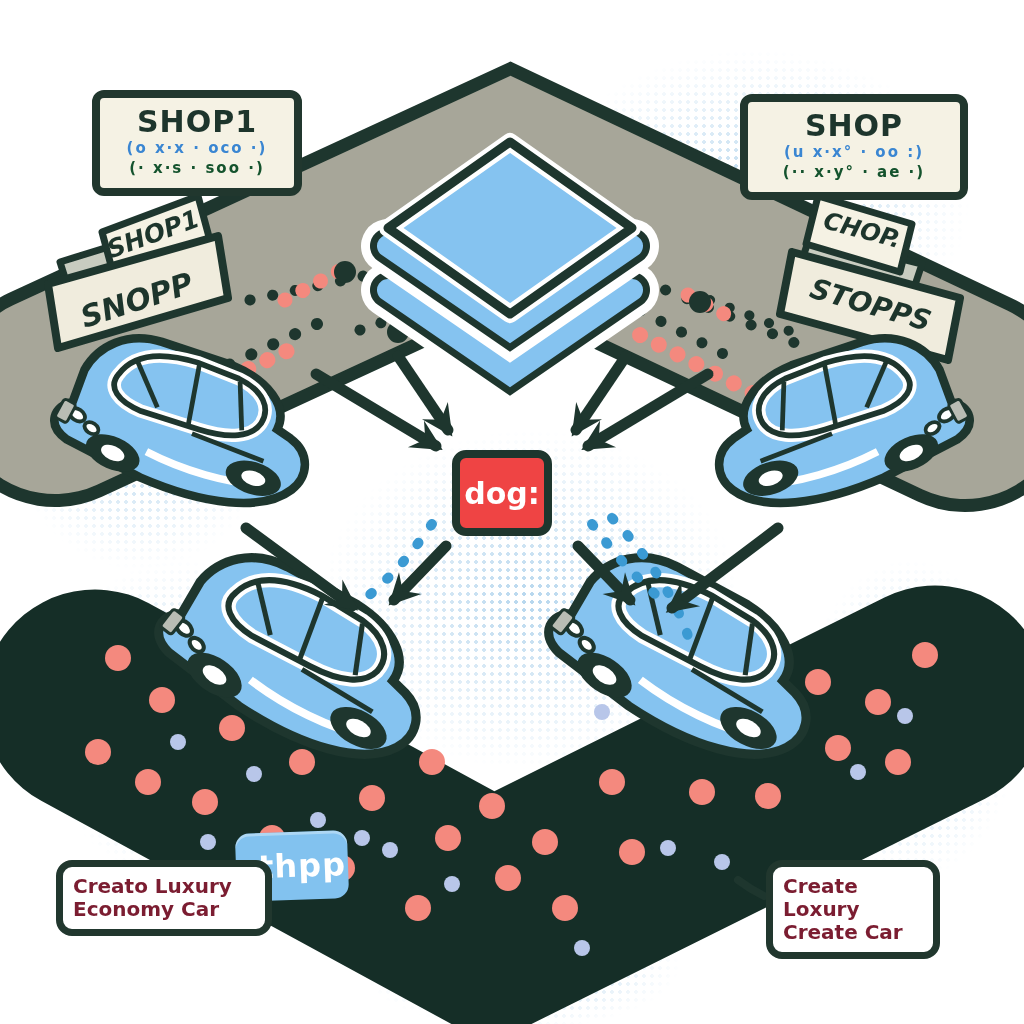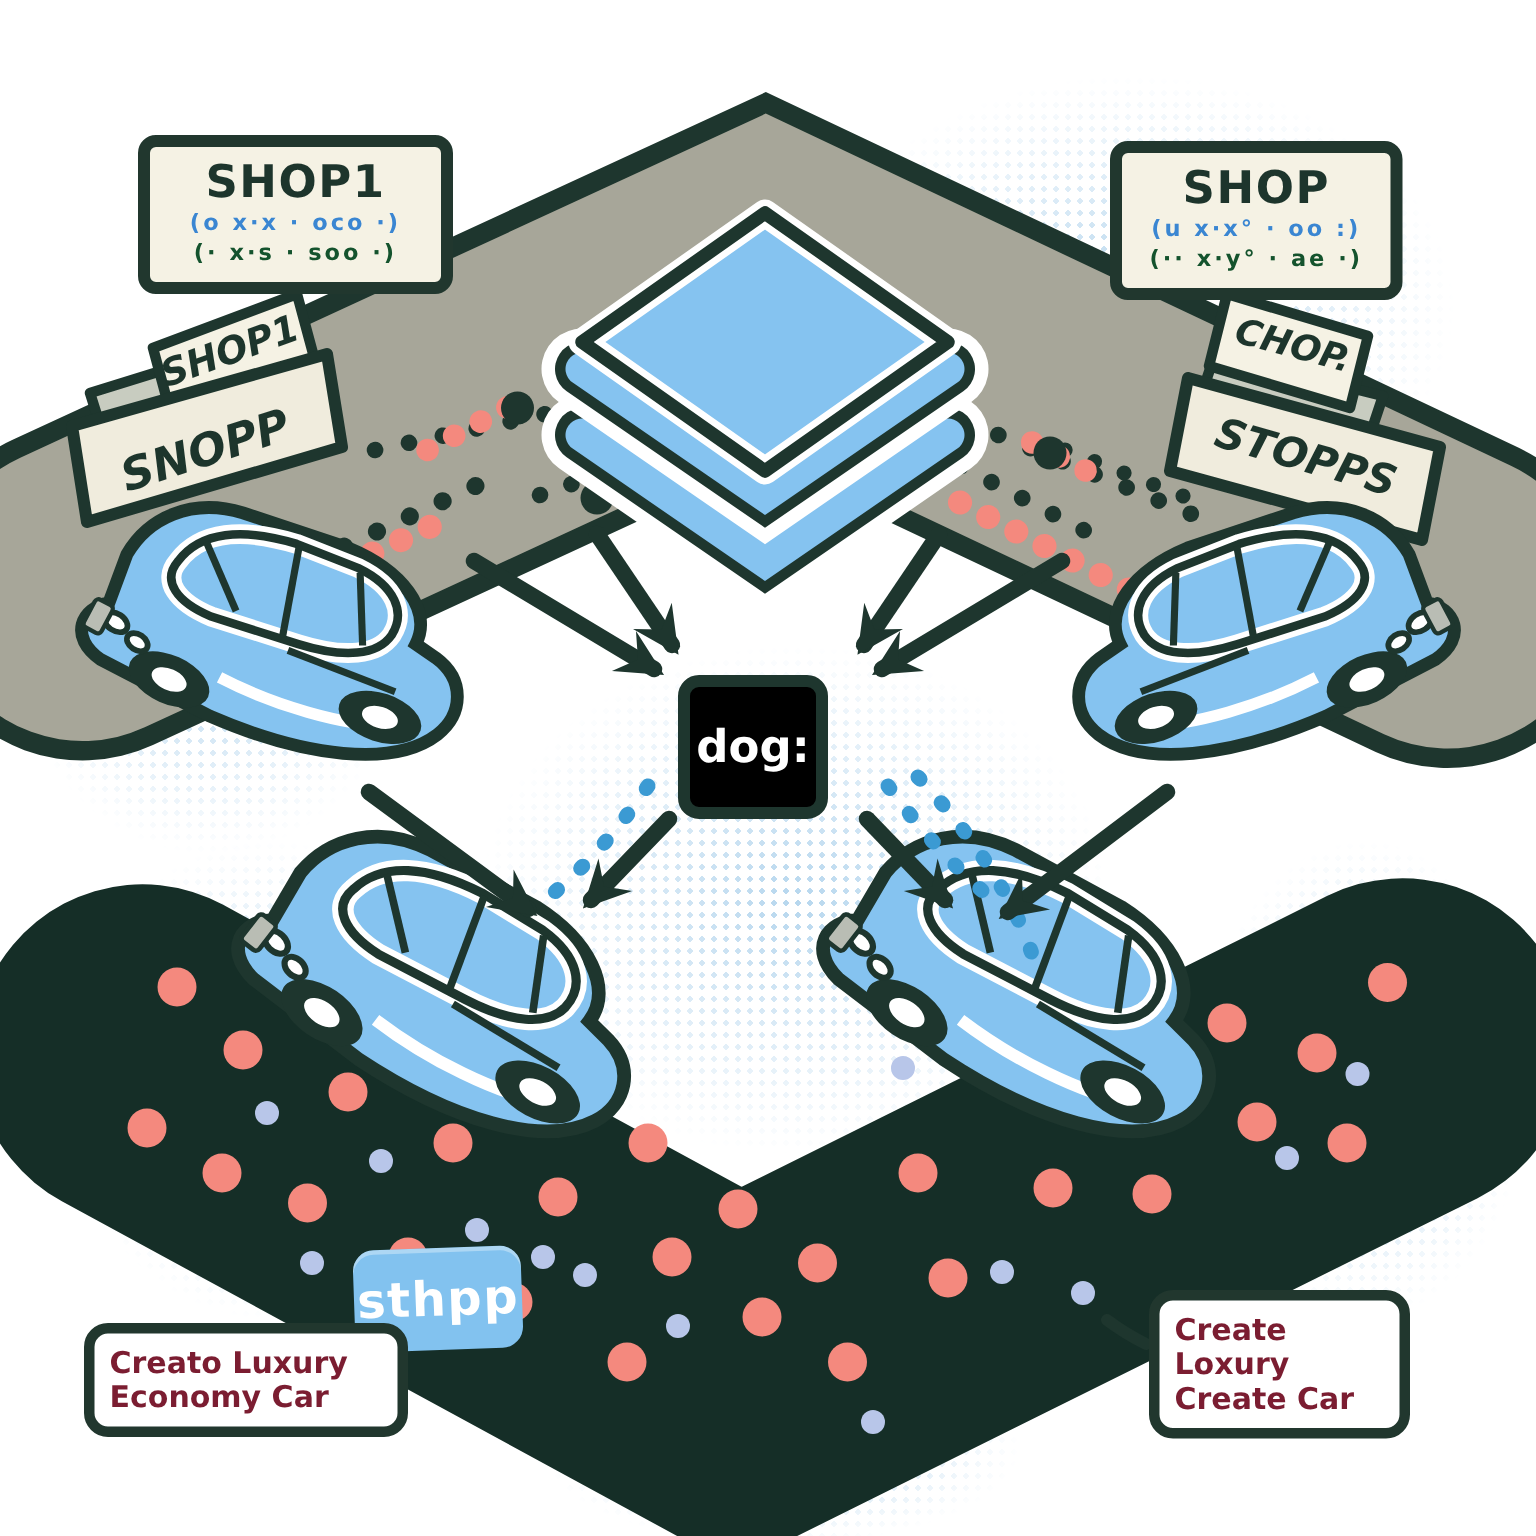--- a/index.html
+++ b/index.html
@@ -12,36 +12,36 @@
         background-size:8px 8px;
         -webkit-mask-image:radial-gradient(closest-side, rgba(0,0,0,.9), transparent);
         mask-image:radial-gradient(closest-side, rgba(0,0,0,.9), transparent);}
   
   .sign{position:absolute;background:#f5f2e4;border:8px solid #21372e;border-radius:12px;
         text-align:center;padding:8px 6px 10px;box-sizing:border-box;}
   .sign .t{font-size:30px;font-weight:900;color:#1d352c;letter-spacing:1px;line-height:1.05;}
   .sign .fb{color:#3a86d2;font-weight:800;font-size:15px;letter-spacing:2px;line-height:1.35;}
   .sign .fr{color:#14532d;font-weight:800;font-size:15px;letter-spacing:2px;line-height:1.35;}
   
-  .dogbox{position:absolute;left:452px;top:450px;width:100px;height:96px;background:#000000;
+  .dogbox{position:absolute;left:452px;top:450px;width:100px;height:86px;background:#ef4444;
           border:8px solid #1e362e;border-radius:14px;box-sizing:border-box;
           display:flex;align-items:center;justify-content:center;
           color:#ffffff;font-size:30px;font-weight:800;}
   
   .roadlbl{position:absolute;background:#82c2ef;border-radius:14px;color:#ffffff;
            display:flex;align-items:center;justify-content:center;
            font-size:32px;font-weight:800;letter-spacing:1px;
            box-shadow:inset 0 3px 0 rgba(255,255,255,.35);}
   .lbl-left{left:236px;top:832px;width:112px;height:68px;transform:rotate(-2deg);}
   .lbl-right{left:640px;top:828px;width:118px;height:64px;}
   
   .callout{position:absolute;background:#ffffff;border:7px solid #21372e;border-radius:16px;
            padding:8px 10px;color:#7b1d31;font-weight:800;font-size:20px;line-height:1.15;
            box-sizing:border-box;}
-  .co-left{left:56px;top:882px;width:216px;}
+  .co-left{left:56px;top:860px;width:216px;}
   .co-right{left:766px;top:860px;width:174px;}
   .callout span{display:block;}
 </style>
 </head>
 <body>
 
 <div class="stage">
 
   <div class="halo" style="left:540px;top:50px;width:430px;height:310px;"></div>
   <div class="halo" style="left:10px;top:290px;width:260px;height:280px;"></div>
@@ -205,21 +205,21 @@
     <path d="M234,902 C248,894 254,890 262,884" stroke="#1e362e" stroke-width="8" fill="none" stroke-linecap="round"></path>
     <path d="M764,896 C752,890 746,886 738,880" stroke="#1e362e" stroke-width="8" fill="none" stroke-linecap="round"></path>
   </svg>
 
   <div class="sign" style="left:92px;top:90px;width:210px;">
     <div class="t">SHOP1</div>
     <div class="fb">(o x·x · oco ·)</div>
     <div class="fr">(· x·s · soo ·)</div>
   </div>
 
-  <div class="sign" style="left:740px;top:94px;width:195px;">
+  <div class="sign" style="left:740px;top:94px;width:228px;">
     <div class="t">SHOP</div>
     <div class="fb">(u x·x° · oo :)</div>
     <div class="fr">(·· x·y° · ae ·)</div>
   </div>
 
   <div class="dogbox">
     <span>dog:</span>
   </div>
 
   <div class="roadlbl lbl-left">

